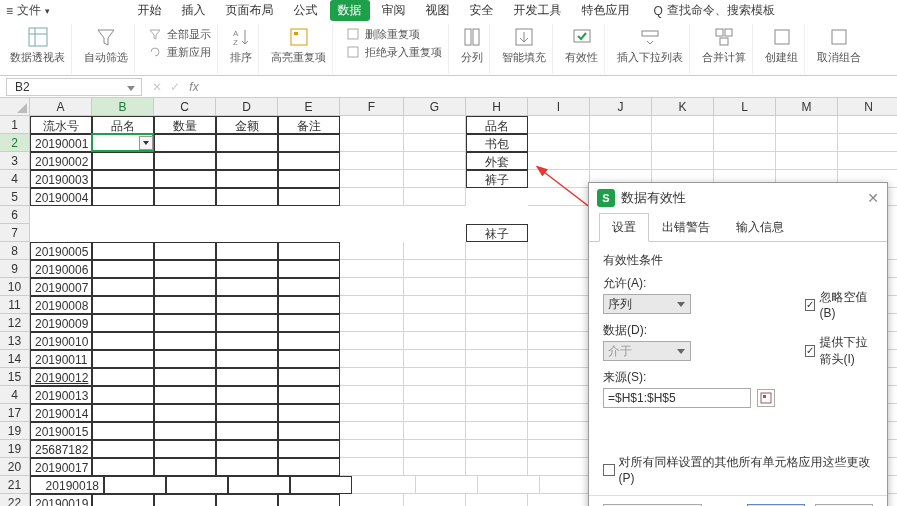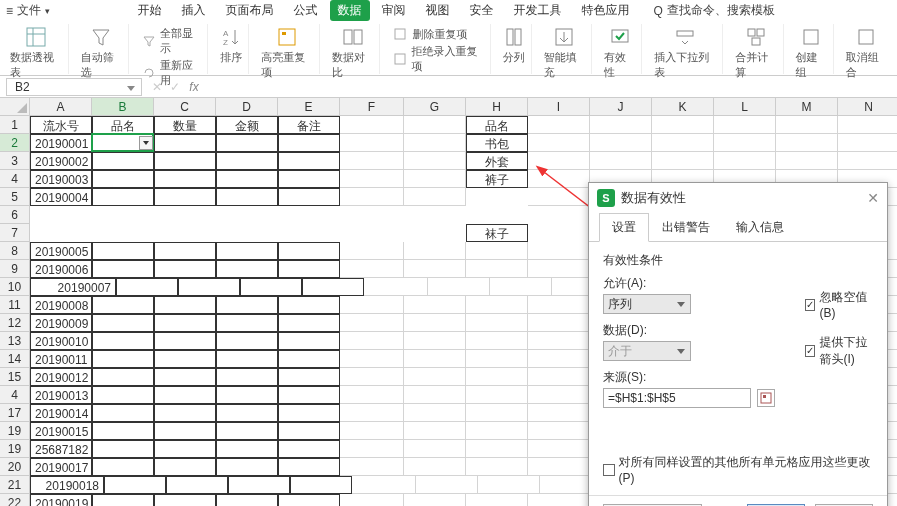--- a/index.html
+++ b/index.html
@@ -160,31 +160,20 @@
     </div>
   <div class="ribbon-group">
       <div class="ribbon-btn">
         <span class="ico">
           <svg width="22" height="22">
             <rect x="3" y="3" width="16" height="16" fill="none" stroke="#d90"></rect>
             <rect x="6" y="6" width="4" height="3" fill="#d90"></rect>
           </svg>
         </span>
         <span>高亮重复项</span>
-      </div>
-    </div>
-  <div class="ribbon-group">
-      <div class="ribbon-btn">
-        <span class="ico">
-          <svg width="22" height="22">
-            <rect x="2" y="4" width="8" height="14" fill="none" stroke="#888"></rect>
-            <rect x="12" y="4" width="8" height="14" fill="none" stroke="#888"></rect>
-          </svg>
-        </span>
-        <span>数据对比</span>
       </div>
     </div>
   <div class="ribbon-group">
     <div class="ribbon-col">
       <div class="ribbon-small">
           <span class="ico">
             <svg width="14" height="14">
               <rect x="2" y="2" width="10" height="10" fill="none" stroke="#aaa"></rect>
             </svg>
           </span>
@@ -437,21 +426,21 @@
         <div class="cell" style="width: 62px;"></div>
         <div class="cell" style="width: 62px;"></div>
         <div class="cell" style="width: 62px;"></div>
         <div class="cell" style="width: 62px;"></div>
         <div class="cell" style="width: 62px;"></div>
         <div class="cell" style="width: 62px;"></div>
         <div class="cell" style="width: 62px;"></div>
         <div class="cell" style="width: 62px;"></div>
       </div>
       <div class="row">
-        <div class="cell right thick-border" style="width: 86px;">20190007</div>
+        <div class="cell right thick-border" style="width: 62px;">20190007</div>
         <div class="cell thick-border" style="width: 62px;"></div>
         <div class="cell thick-border" style="width: 62px;"></div>
         <div class="cell thick-border" style="width: 62px;"></div>
         <div class="cell thick-border" style="width: 62px;"></div>
         <div class="cell" style="width: 64px;"></div>
         <div class="cell" style="width: 62px;"></div>
         <div class="cell" style="width: 62px;"></div>
         <div class="cell" style="width: 62px;"></div>
         <div class="cell" style="width: 62px;"></div>
         <div class="cell" style="width: 62px;"></div>
@@ -517,21 +506,21 @@
         <div class="cell" style="width: 62px;"></div>
         <div class="cell" style="width: 62px;"></div>
         <div class="cell" style="width: 62px;"></div>
         <div class="cell" style="width: 62px;"></div>
         <div class="cell" style="width: 62px;"></div>
         <div class="cell" style="width: 62px;"></div>
         <div class="cell" style="width: 62px;"></div>
         <div class="cell" style="width: 62px;"></div>
       </div>
       <div class="row">
-        <div class="cell right thick-border" style="width: 62px;">20190012</div>
+        <div class="cell right thick-border" style="width: 62px; text-decoration: underline;">20190012</div>
         <div class="cell thick-border" style="width: 62px;"></div>
         <div class="cell thick-border" style="width: 62px;"></div>
         <div class="cell thick-border" style="width: 62px;"></div>
         <div class="cell thick-border" style="width: 62px;"></div>
         <div class="cell" style="width: 64px;"></div>
         <div class="cell" style="width: 62px;"></div>
         <div class="cell" style="width: 62px;"></div>
         <div class="cell" style="width: 62px;"></div>
         <div class="cell" style="width: 62px;"></div>
         <div class="cell" style="width: 62px;"></div>

